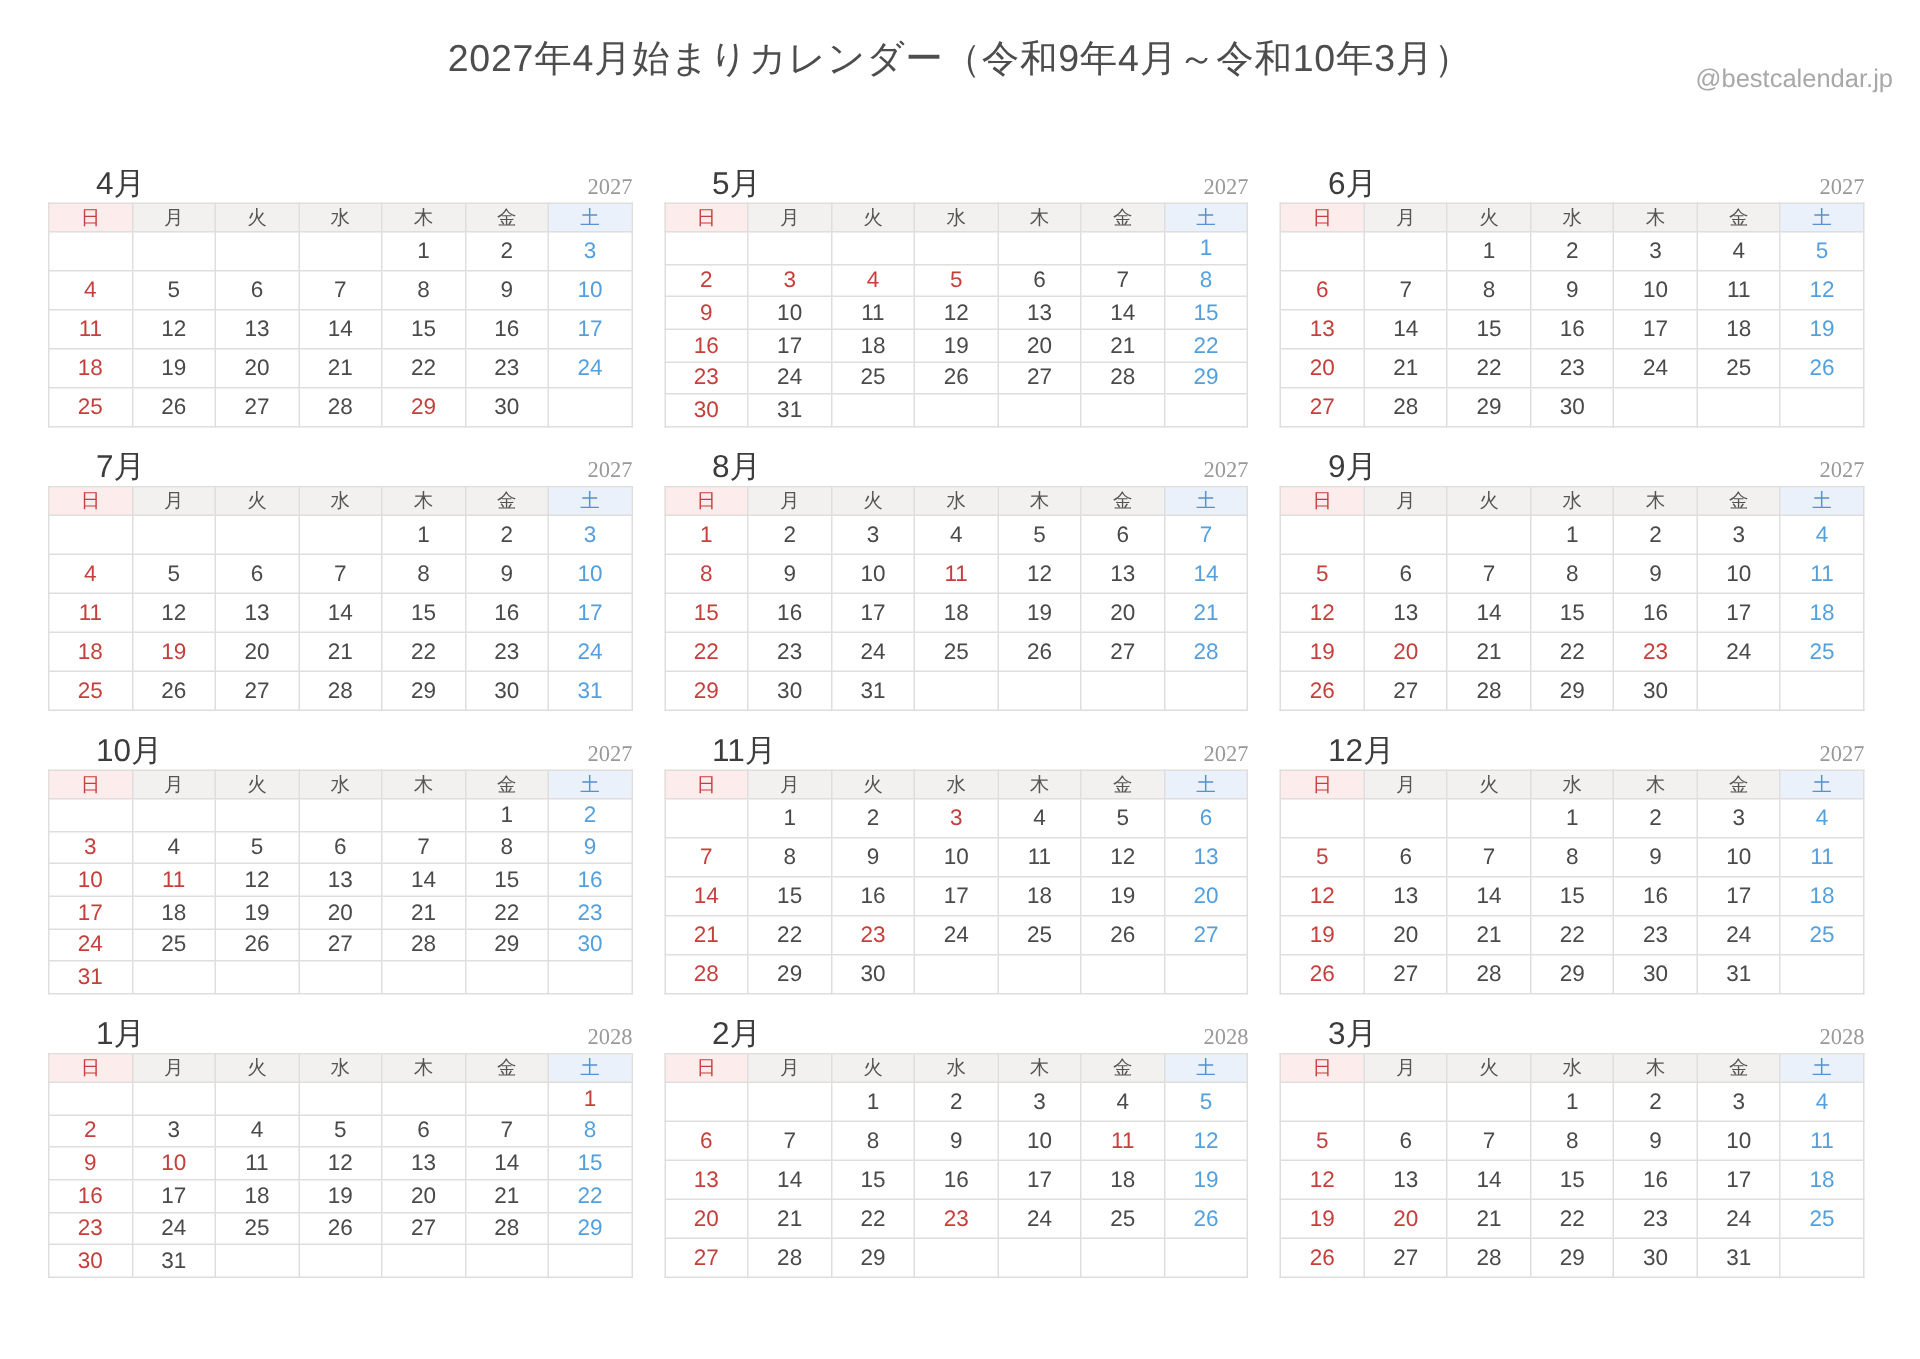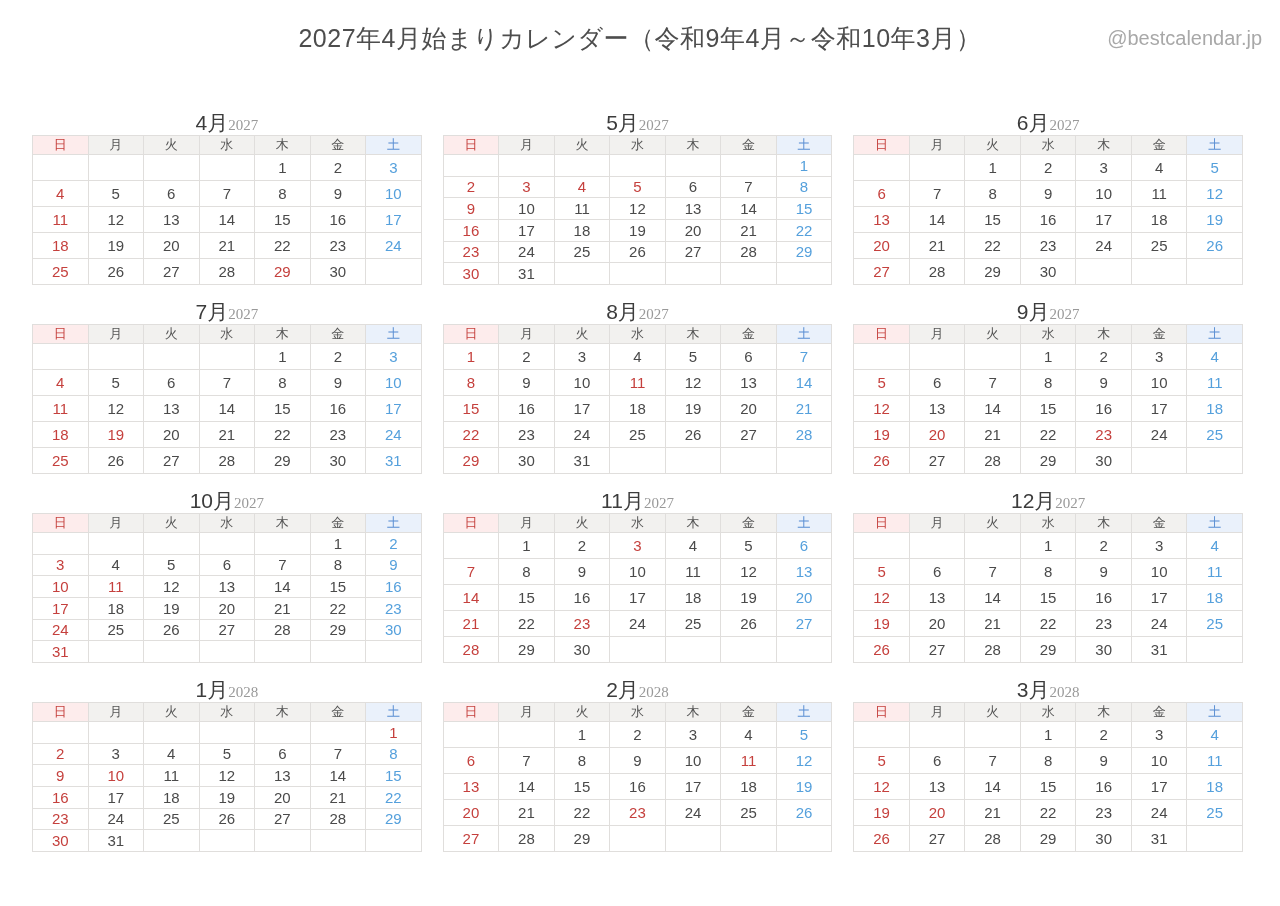--- a/index.html
+++ b/index.html
@@ -4,38 +4,38 @@
 <style>
   * { box-sizing: border-box; }
   html, body { margin:0; padding:0; background:#ffffff; }
   body {
     width:1280px; height:906px;
     font-family:"Liberation Sans", sans-serif;
     position:relative; overflow:hidden;
   }
   .page-header { position:relative; height:110px; }
   .watermark {
-    position:absolute; top:27px; right:18px;
-    font-size:20px; color:#a8a8a8;
+    position:absolute; top:43px; right:18px;
+    font-size:17px; color:#a8a8a8;
   }
   .page-title {
     text-align:center; padding-top:22px;
     font-size:25px; color:#4d4d4d; letter-spacing:0.5px;
   }
   .months {
     display:grid;
     grid-template-columns:repeat(3, 1fr);
     grid-template-rows:repeat(4, 175px);
     column-gap:21px; row-gap:14px;
     padding:0 37px 0 32px;
   }
   .month { height:175px; }
   .month-head {
-    display:flex; justify-content:center; align-items:baseline;
-    height:25px; line-height:25px;
+    display:flex; justify-content:space-between; align-items:baseline;
+    height:25px; line-height:25px;margin-left:32px;
   }
   .month-name { font-size:21px; color:#3c3c3c; font-weight:500; }
   .month-year { font-size:15px; color:var(--year_text, #999);font-family:Liberation Serif, serif; }
   table.cal {
     width:100%; height:150px;
     border-collapse:collapse; table-layout:fixed;
   }
   .cal th, .cal td {
     border:1px solid var(--border, #e0dedc);
     text-align:center; padding:0; vertical-align:middle;

